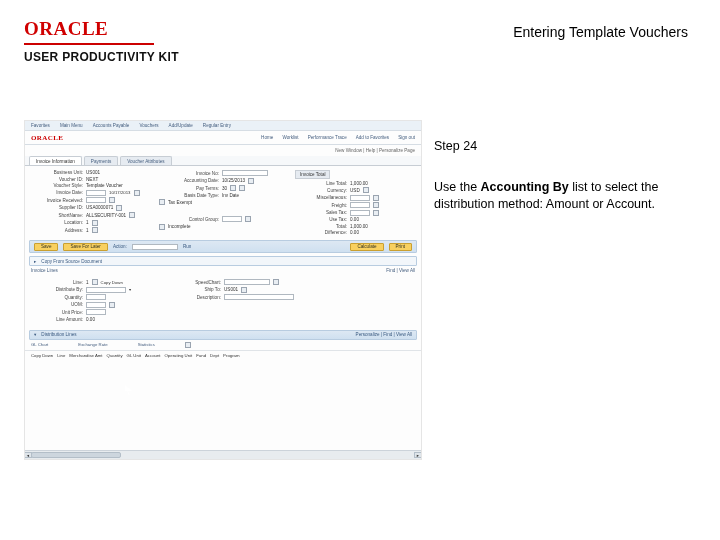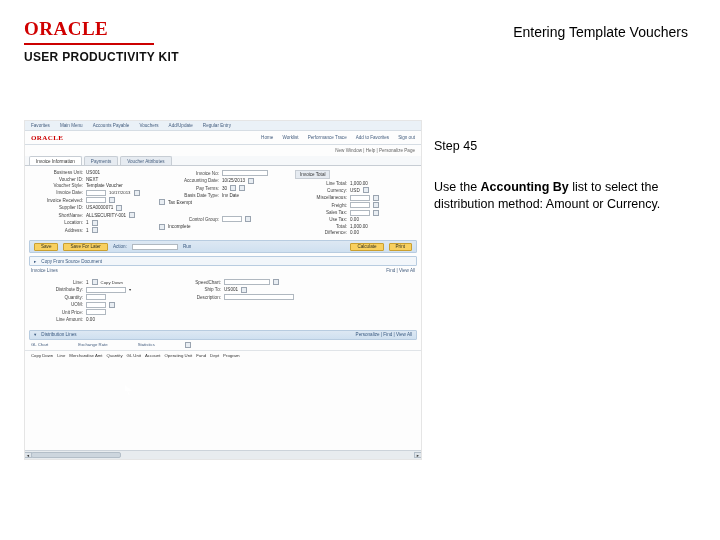--- a/index.html
+++ b/index.html
@@ -442,17 +442,17 @@
   </div>
 
   <div class="scrollb">
     <div class="arrow l">◂</div>
     <div class="thumb"></div>
     <div class="arrow r">▸</div>
   </div>
 </div>
 
 <div class="sidecol">
-  <div>Step 45</div>
+  <div>Step 24</div>
   <div>
-    <span>Use the </span><b>Accounting By</b><span> list to select the distribution method: Amount or Currency.</span>
+    <span>Use the </span><b>Accounting By</b><span> list to select the distribution method: Amount or Account.</span>
   </div>
 </div>
 
 </body></html>

